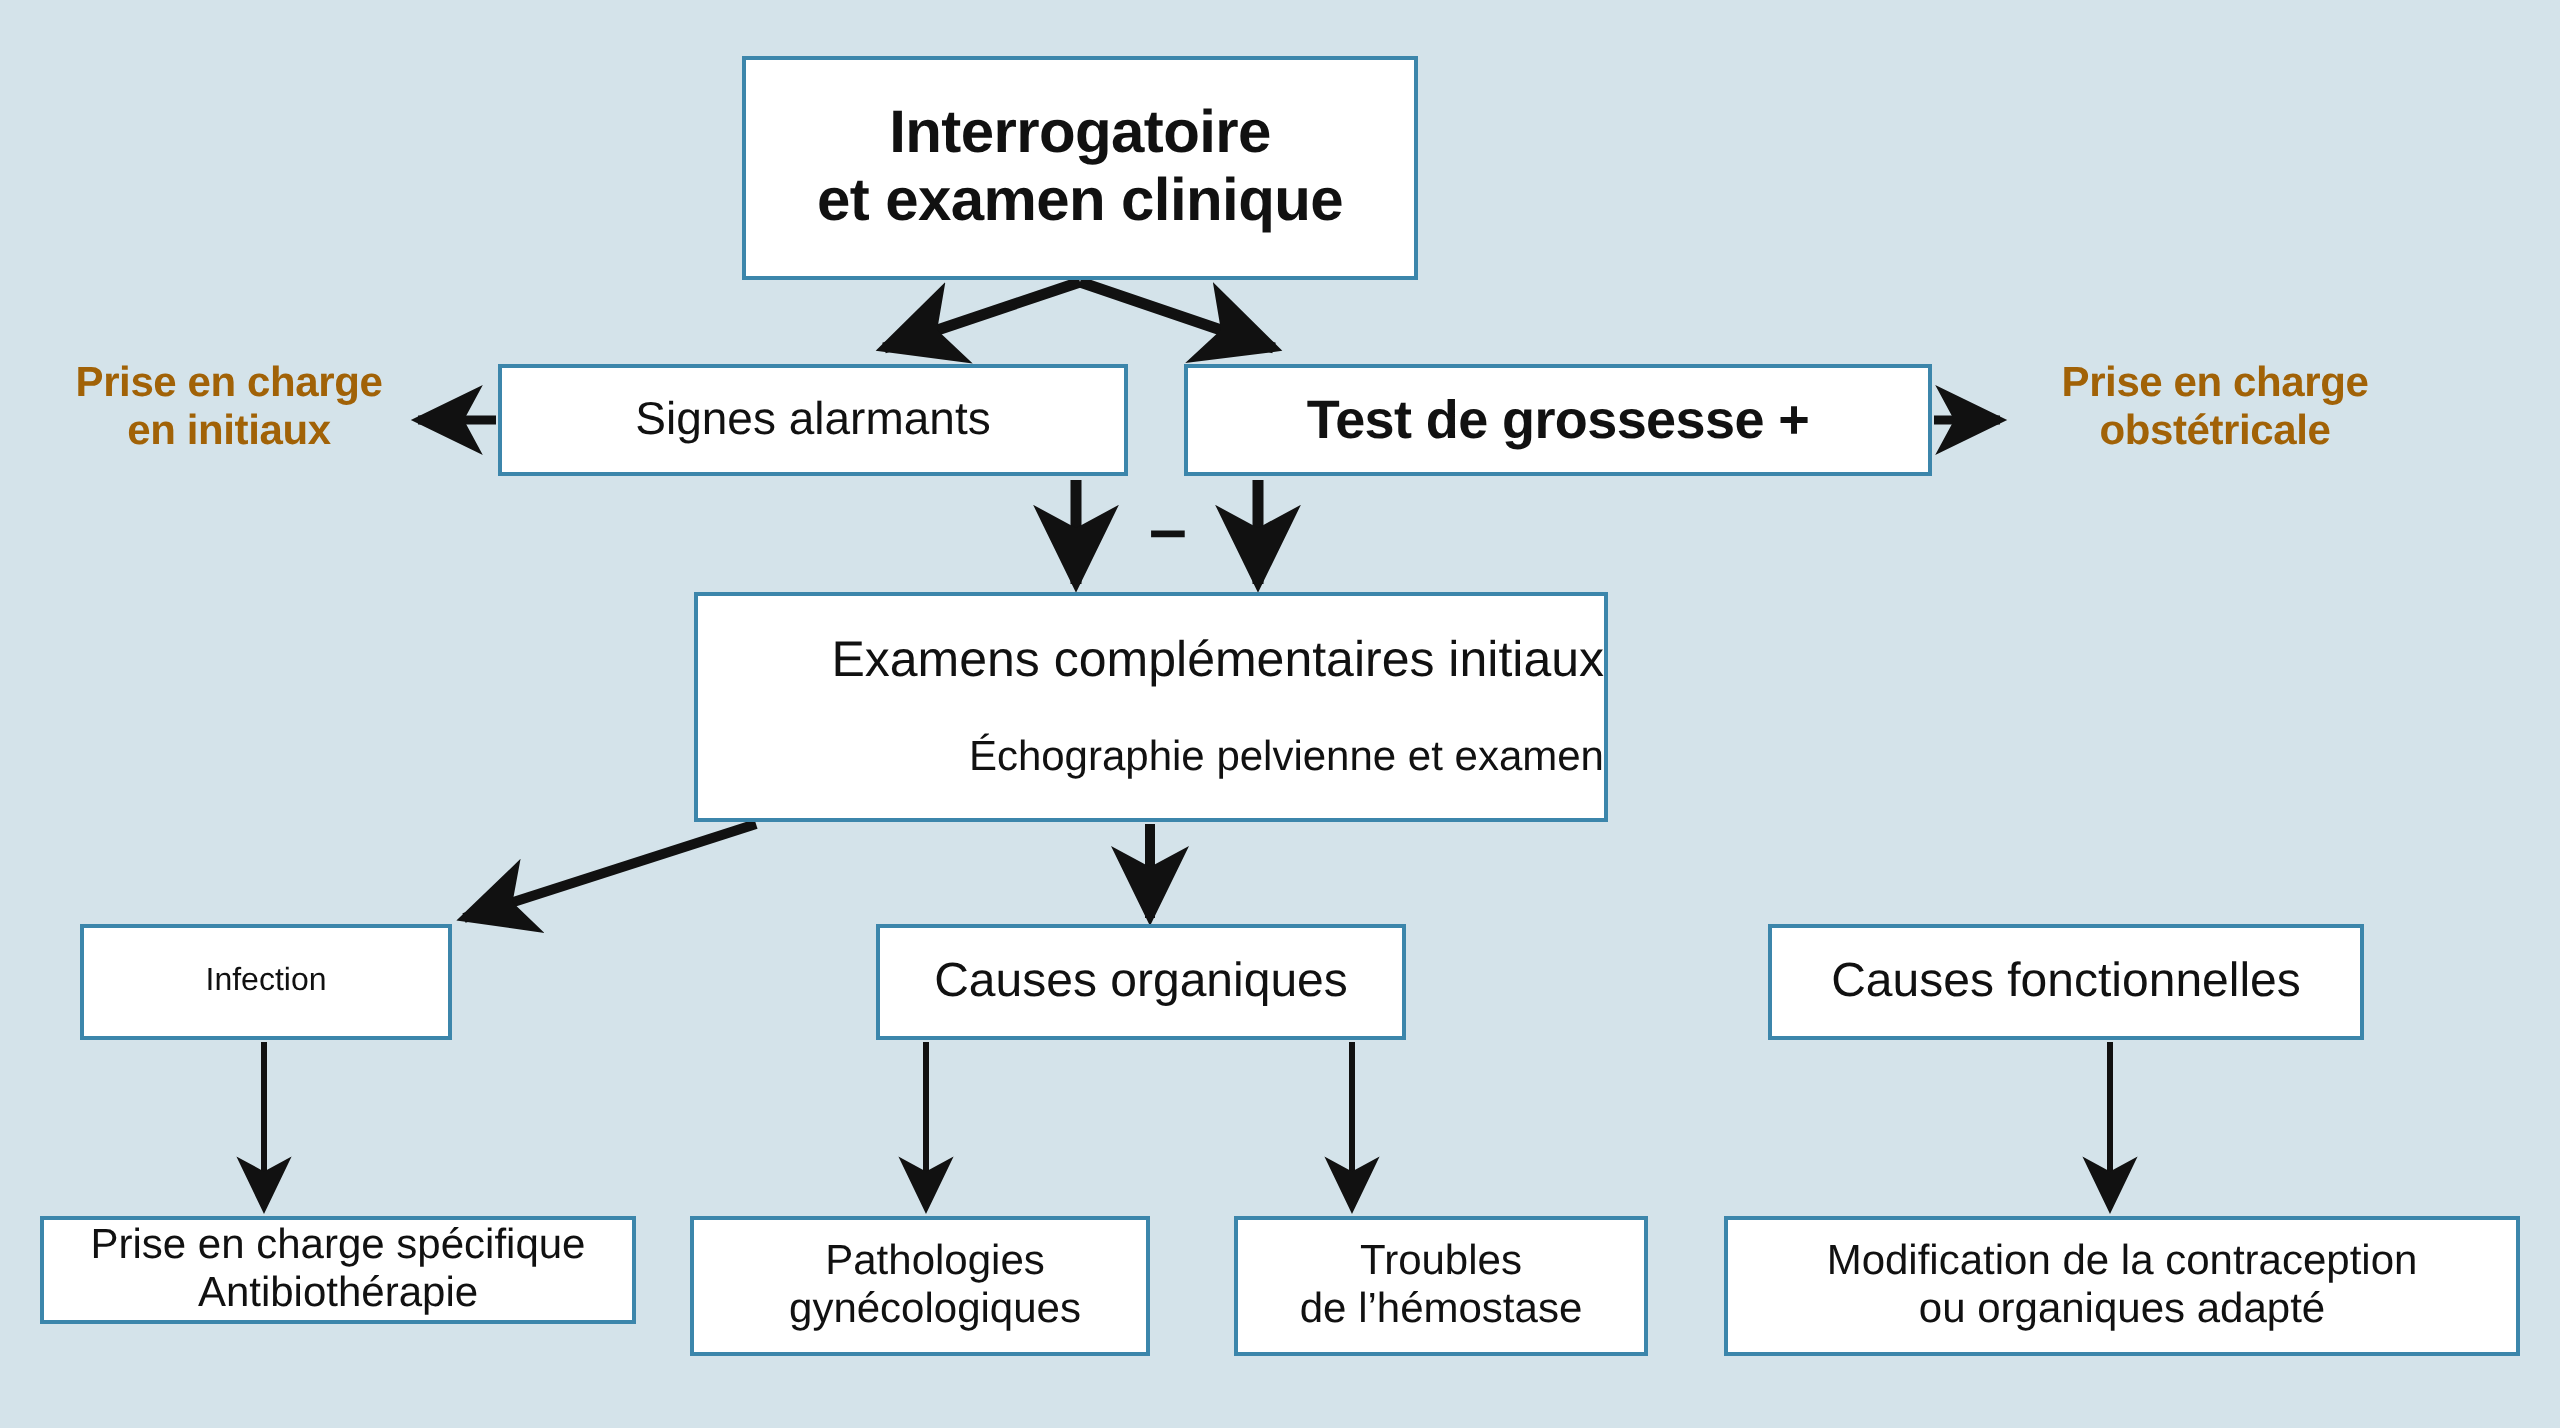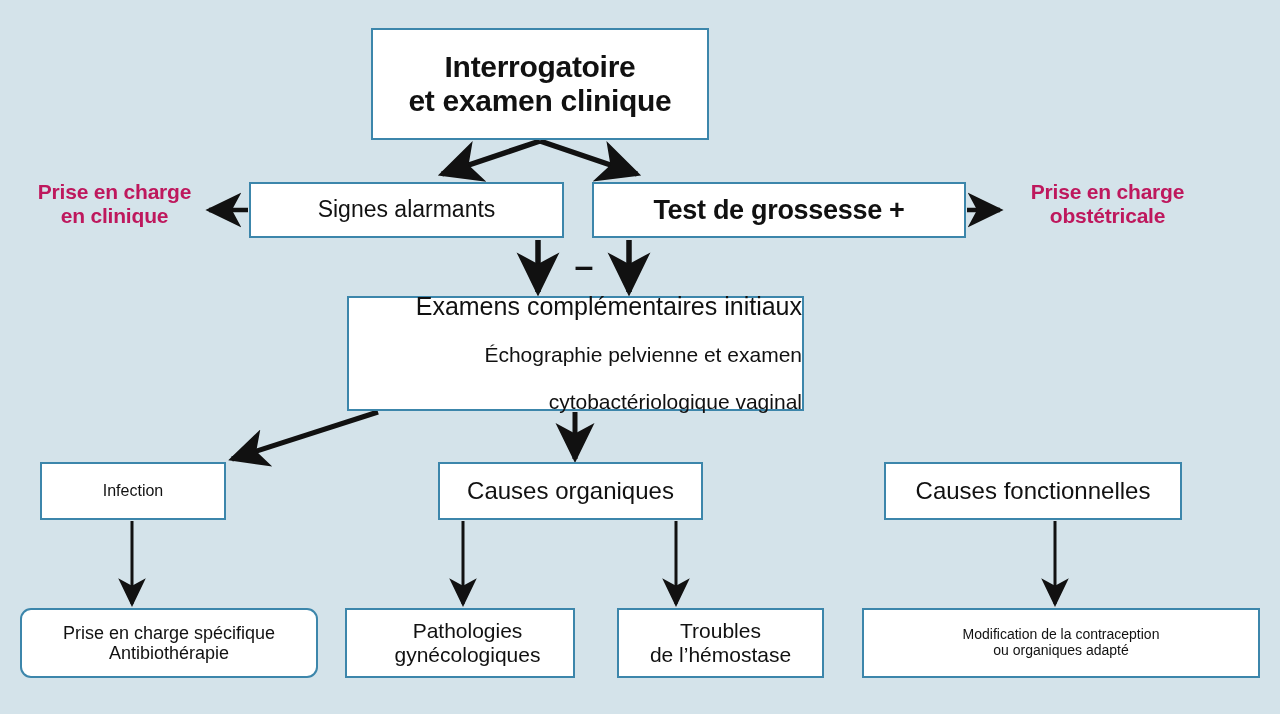--- a/index.html
+++ b/index.html
@@ -37,21 +37,21 @@
     flex-direction: column;
     justify-content: center;
     align-items: center;
     color: #111111;
     line-height: 1.12;
     text-align: center;
     z-index: 3;
   }
   .label-free {
     position: absolute;
-    color: #be185d;
+    color: #a16207;
     font-weight: bold;
     text-align: center;
     line-height: 1.14;
     letter-spacing: -0.2px;
     z-index: 3;
   }
 
   
   #node-top {
     left: 371px; top: 28px; width: 338px; height: 112px;
@@ -114,36 +114,35 @@
   #node-organiques {
     left: 438px; top: 462px; width: 265px; height: 58px;
     font-size: 24px;
   }
   #node-fonctionnelles {
     left: 884px; top: 462px; width: 298px; height: 58px;
     font-size: 24px;
   }
 
   #node-antibio {
-    left: 20px; top: 608px; width: 298px; height: 70px;
-    font-size: 18px;
-    border-radius: 11px;
+    left: 20px; top: 608px; width: 298px; height: 54px;
+    font-size: 21px;
   }
   #node-patho {
     left: 345px; top: 608px; width: 230px; height: 70px;
     font-size: 21px;
     padding-left: 15px;
   }
   #node-hemostase {
     left: 617px; top: 608px; width: 207px; height: 70px;
     font-size: 21px;
   }
   #node-contraception {
     left: 862px; top: 608px; width: 398px; height: 70px;
-    font-size: 14px;
+    font-size: 21px;
   }
   .node .ln { display: block; }
 </style>
 </head>
 <body>
 
 <div id="canvas">
 
   <svg class="arrows" viewBox="0 0 1280 714">
     <defs>
@@ -211,34 +210,33 @@
   <div class="node" id="node-signes">
     <span class="ln">Signes alarmants</span>
   </div>
 
   <div class="node" id="node-test">
     <span class="ln">Test de grossesse +</span>
   </div>
 
   <div class="label-free" id="label-urgence">
     <span class="ln">Prise en charge</span><br>
-    <span class="ln">en clinique</span>
+    <span class="ln">en initiaux</span>
   </div>
 
   <div class="label-free" id="label-obstetricale">
     <span class="ln">Prise en charge</span><br>
     <span class="ln">obstétricale</span>
   </div>
 
   <div id="minus-sign">–</div>
 
   <div class="node" id="node-examens">
     <span class="title">Examens complémentaires initiaux</span>
     <span class="sub">Échographie pelvienne et examen</span>
-    <span class="sub">cytobactériologique vaginal</span>
   </div>
 
   <div class="node" id="node-infection">
     <span class="ln">Infection</span>
   </div>
 
   <div class="node" id="node-organiques">
     <span class="ln">Causes organiques</span>
   </div>
 

